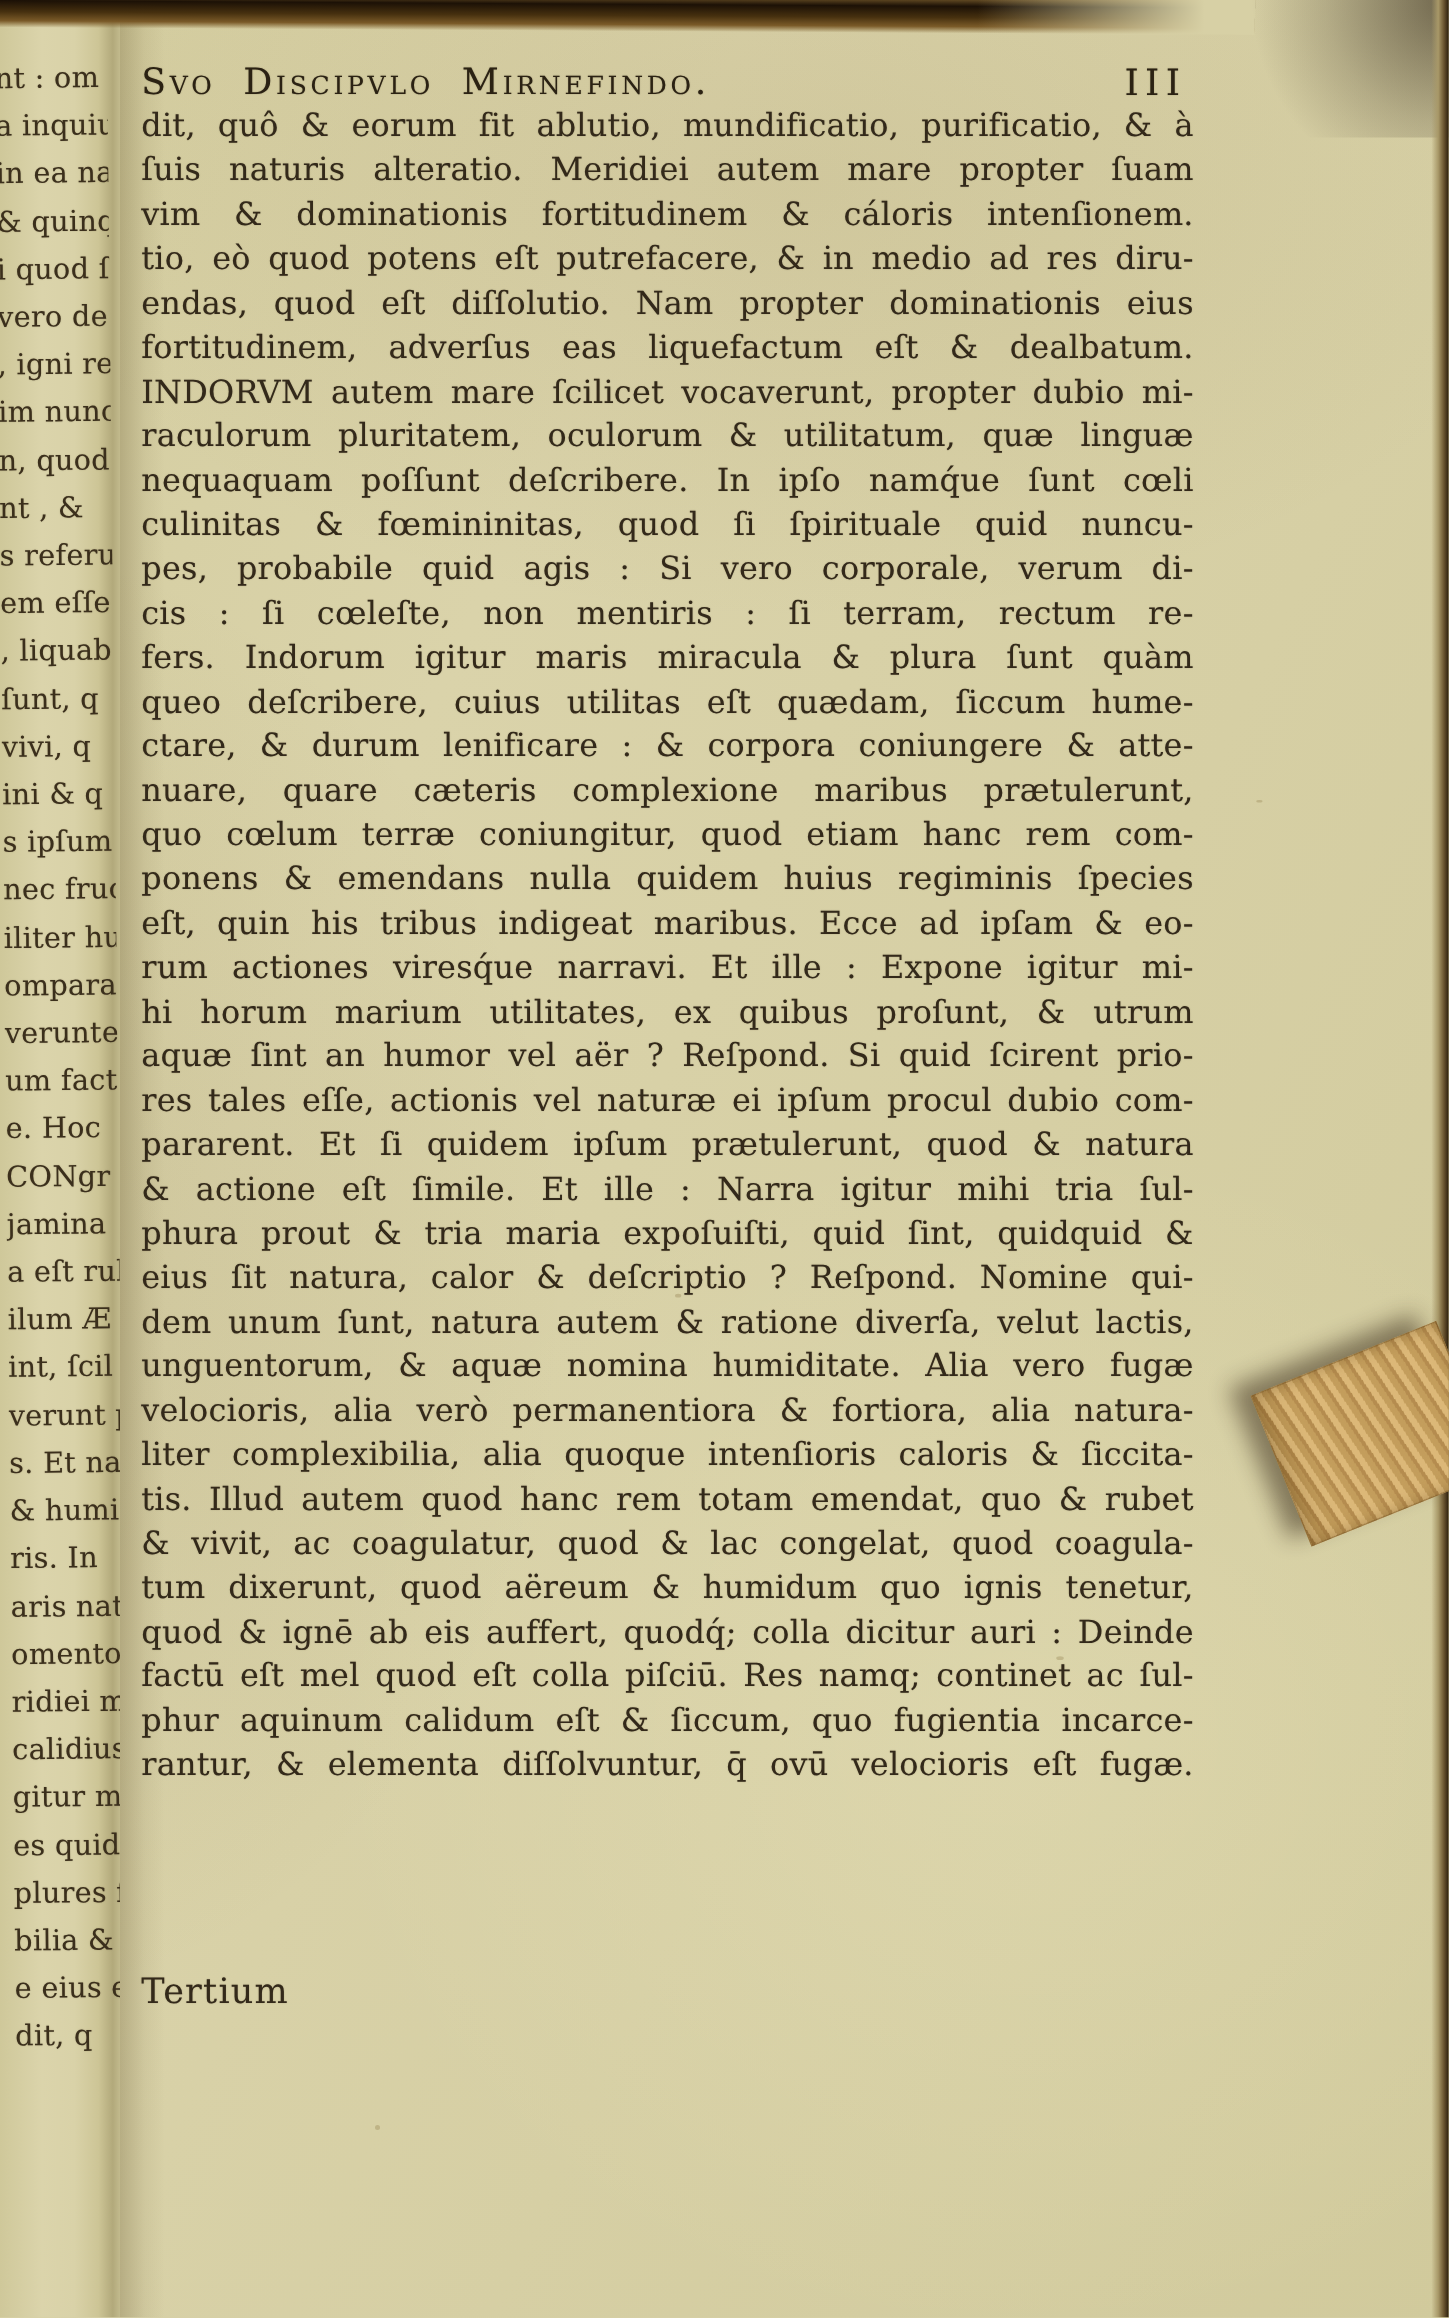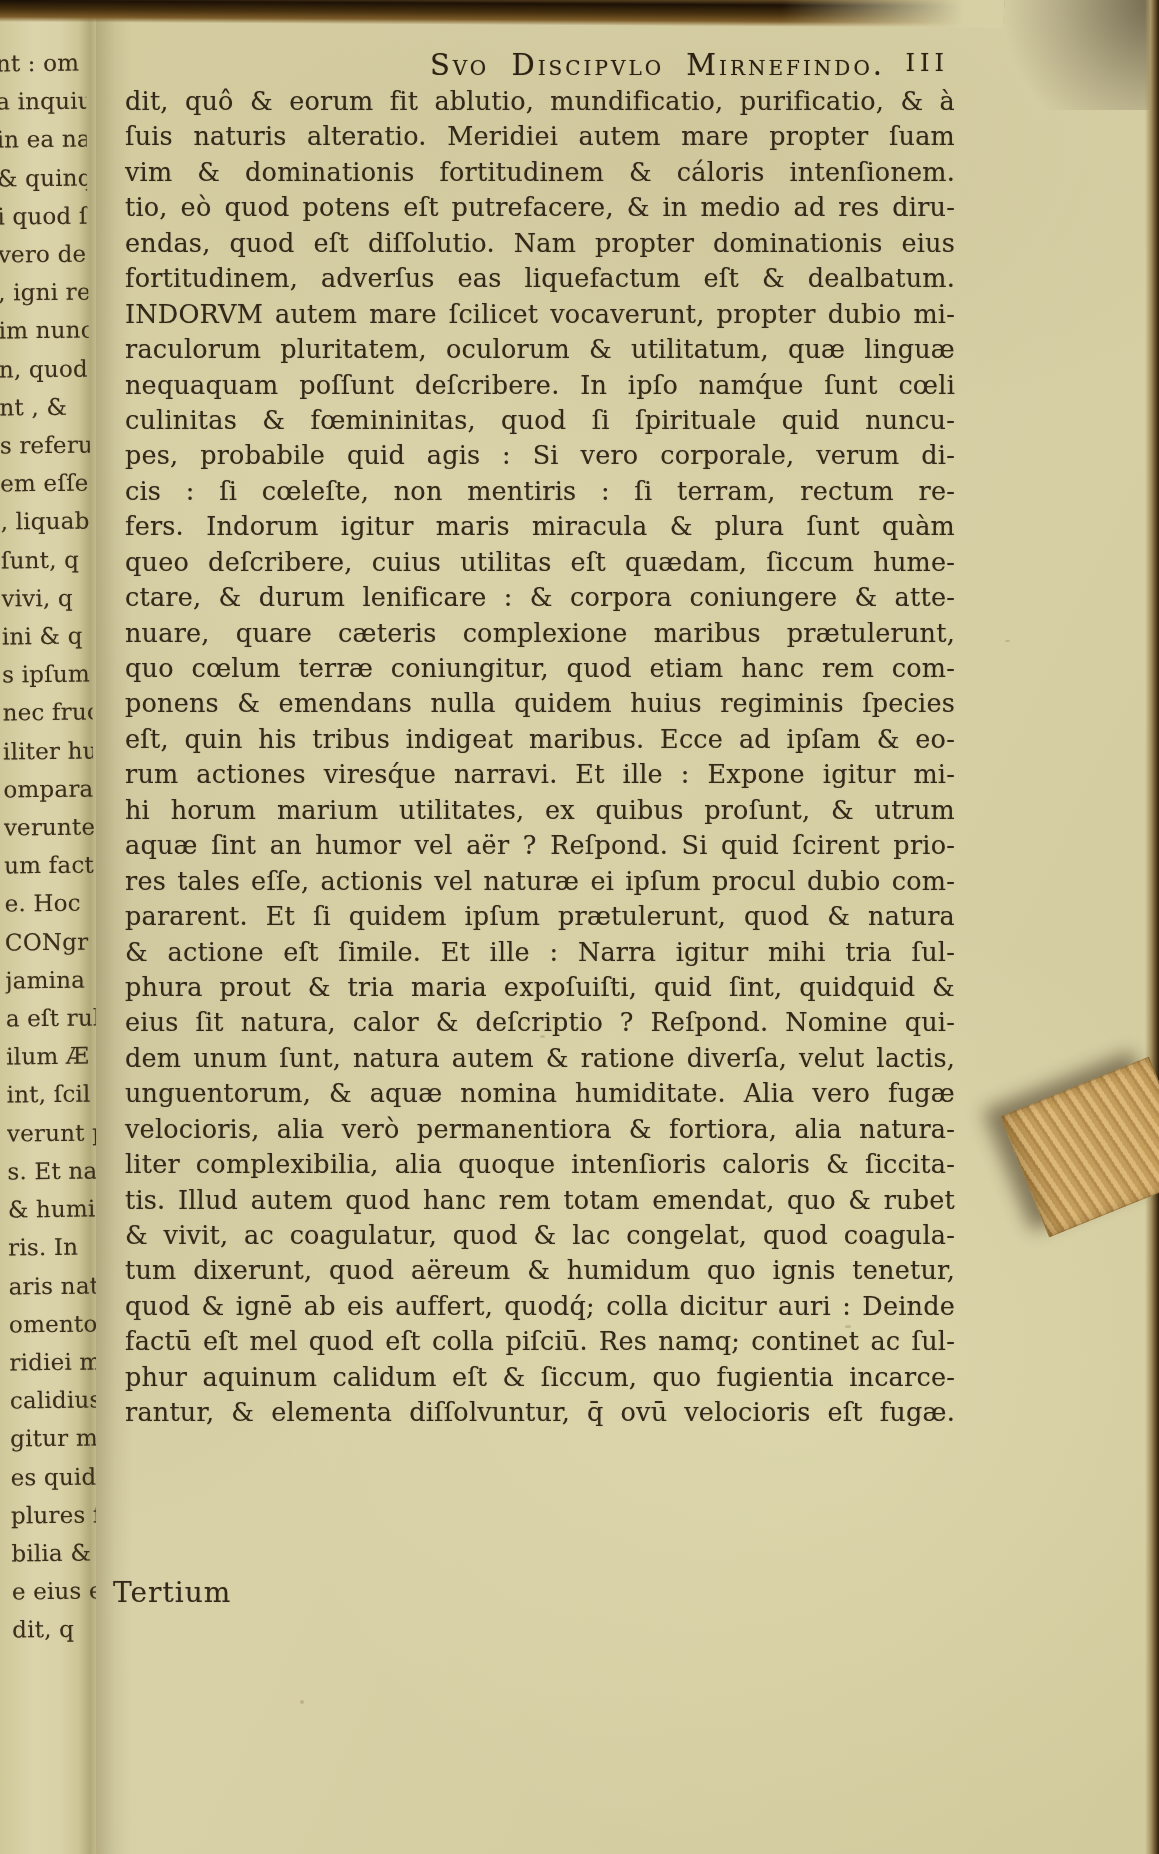--- a/index.html
+++ b/index.html
@@ -57,38 +57,38 @@
       linear-gradient(to right,rgba(120,85,35,0.45) 0,rgba(120,85,35,0.12) 18px,rgba(0,0,0,0) 30px);
     border:1px solid rgba(110,78,32,0.55);
     box-shadow:-14px -12px 18px rgba(40,26,10,0.48), inset 0 0 12px rgba(92,62,22,0.35);
   }
   
   .page-header{
     position:absolute;left:113px;top:48px;width:842px;height:38px;
     color:#2b2213;
   }
   .page-header .title{
-    text-align:right;font-variant:small-caps;font-size:29px;
+    text-align:left;font-variant:small-caps;font-size:29px;
     letter-spacing:3px;word-spacing:10px;padding-right:70px;
     text-shadow:0 0 1px rgba(45,35,18,0.4);
   }
   .page-header .page-num{
-    position:absolute;right:6px;top:1px;font-size:24px;letter-spacing:5px;
+    position:absolute;right:6px;top:1px;font-size:29px;letter-spacing:5px;
     text-shadow:0 0 1px rgba(45,35,18,0.4);
     text-align:center;
   }
   .text-block{
     position:absolute;left:113px;top:84px;width:842px;
     color:#33291a;font-size:25.5px;line-height:35.45px;
     letter-spacing:0.2px;
     text-shadow:0 0 1px rgba(55,43,22,0.35);
   }
   .text-block > div{
     text-align:justify;text-align-last:justify;
-    height:35.45px;overflow:visible;margin-left:12px;
+    height:35.45px;overflow:visible;
   }
   .catchword{
     position:absolute;left:113px;top:1576px;width:842px;
     text-align:left;padding-right:55px;box-sizing:border-box;
     color:#33291a;font-size:28px;letter-spacing:1px;
     text-shadow:0 0 1px rgba(55,43,22,0.35);
   }
   
   .speck{position:absolute;border-radius:50%;background:rgba(120,95,45,0.25);}
 </style>

